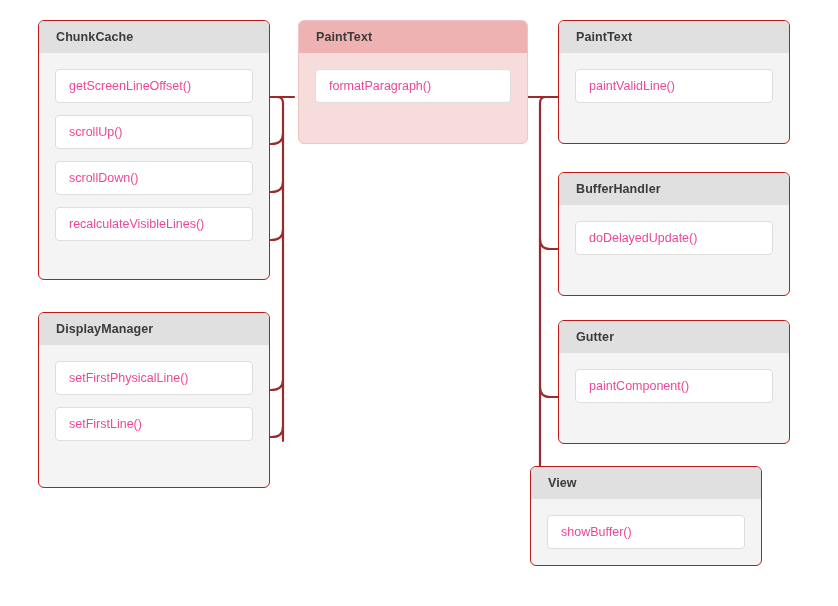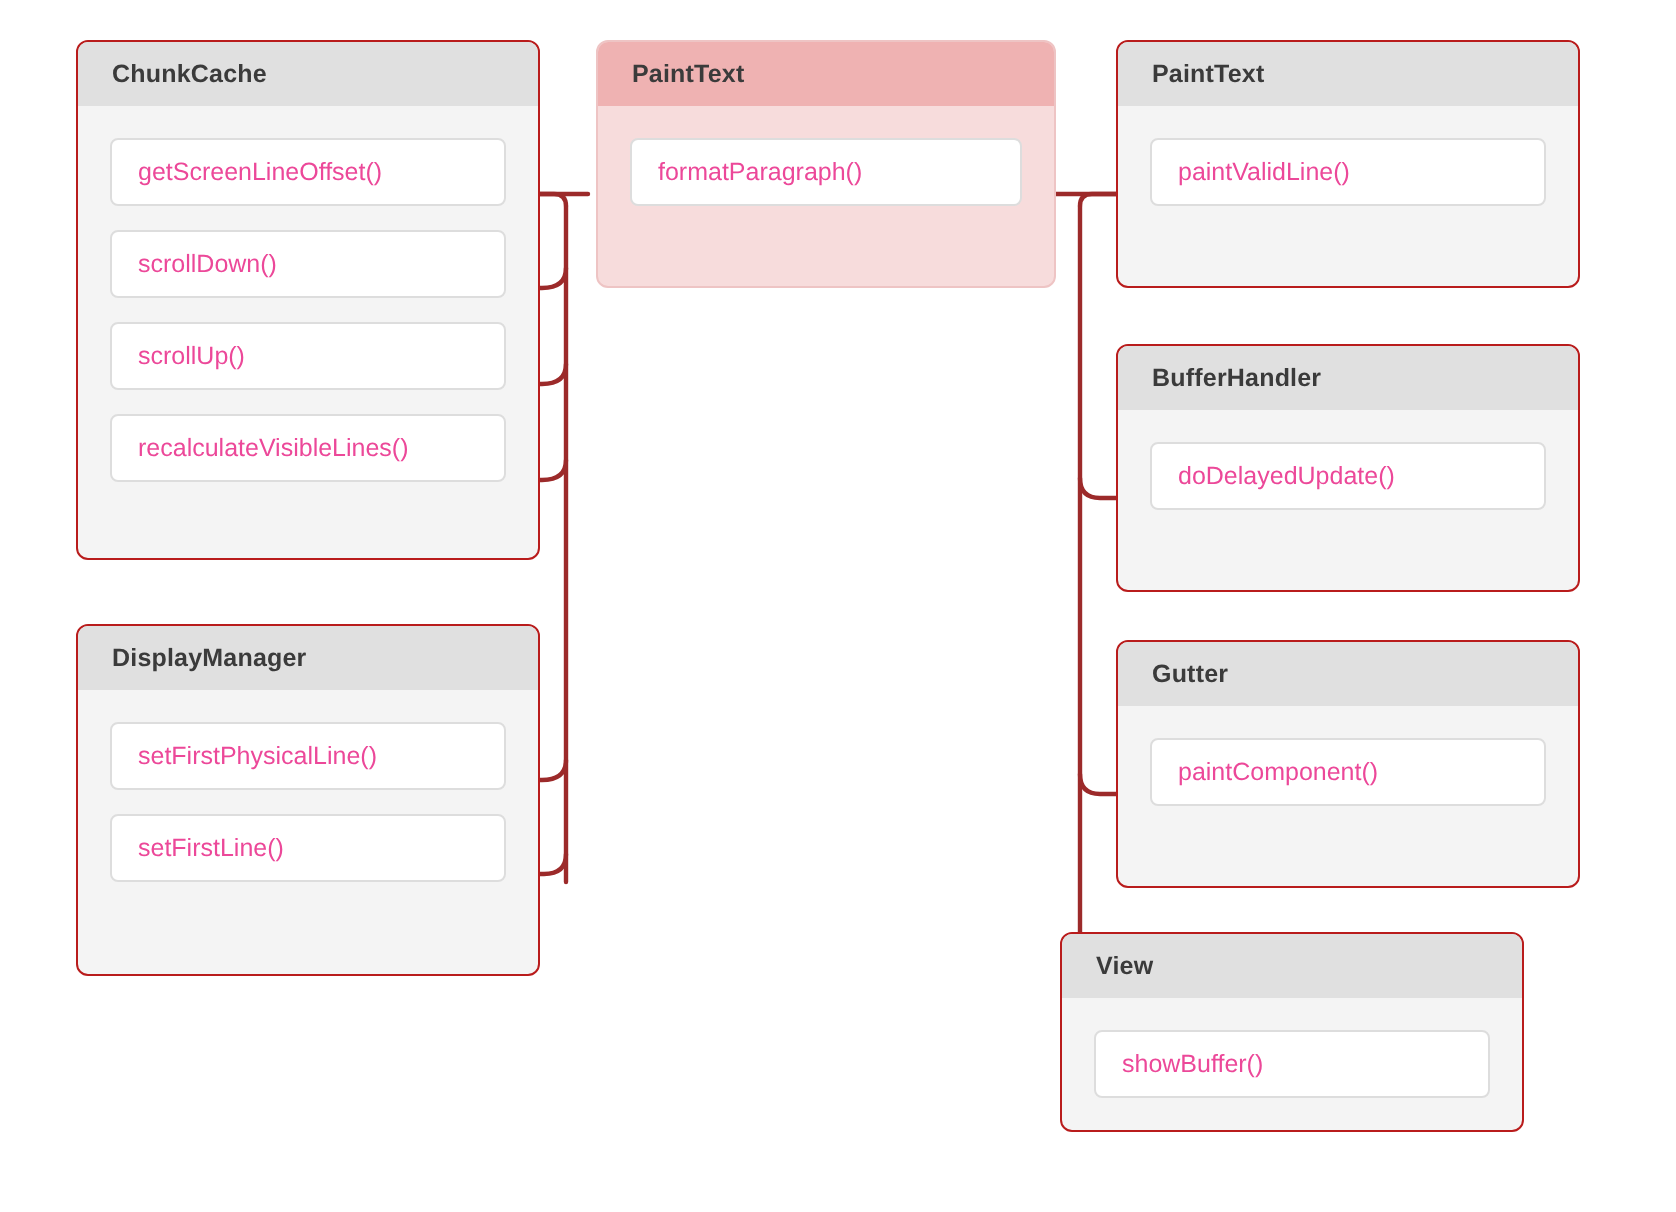--- a/index.html
+++ b/index.html
@@ -125,26 +125,26 @@
   <div id="box-layer">
       <div class="class-box" style="left: 38px; top: 20px; width: 232px; height: 260px;">
         <div class="class-header">
           <span class="class-title">ChunkCache</span>
         </div>
         <div class="class-body">
           <div class="method-box">
             <span class="method-label">getScreenLineOffset()</span>
           </div>
           <div class="method-box">
+            <span class="method-label">scrollUp()</span>
+          </div>
+          <div class="method-box">
             <span class="method-label">scrollDown()</span>
           </div>
           <div class="method-box">
-            <span class="method-label">scrollUp()</span>
-          </div>
-          <div class="method-box">
             <span class="method-label">recalculateVisibleLines()</span>
           </div>
         </div>
       </div>
       <div class="class-box" style="left: 38px; top: 312px; width: 232px; height: 176px;">
         <div class="class-header">
           <span class="class-title">DisplayManager</span>
         </div>
         <div class="class-body">
           <div class="method-box">

